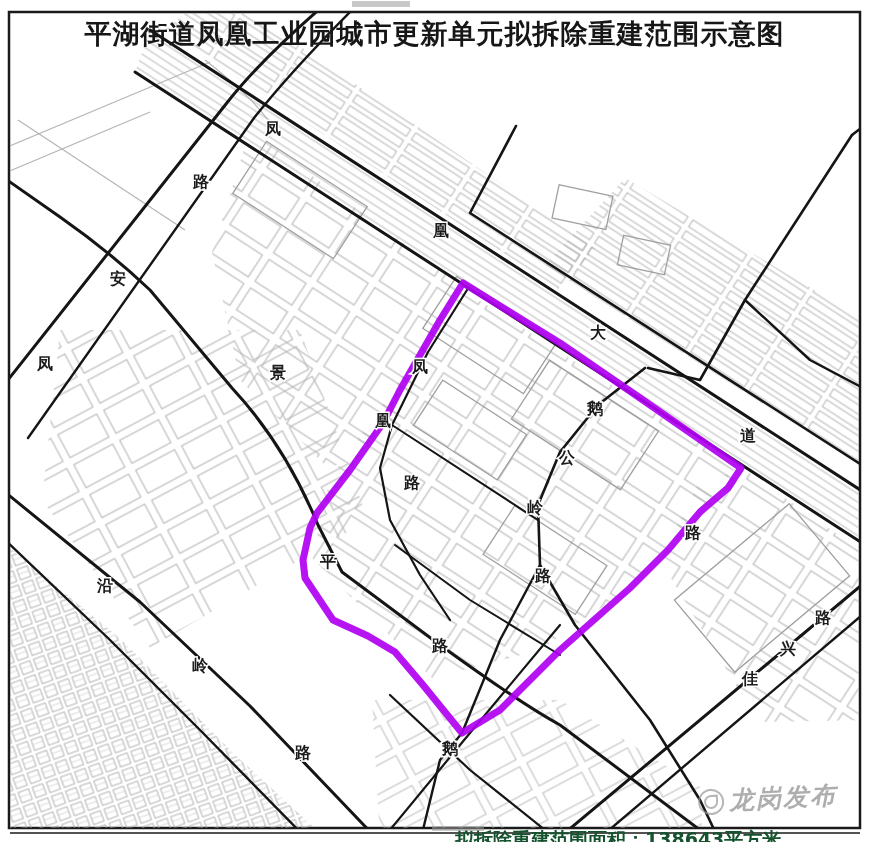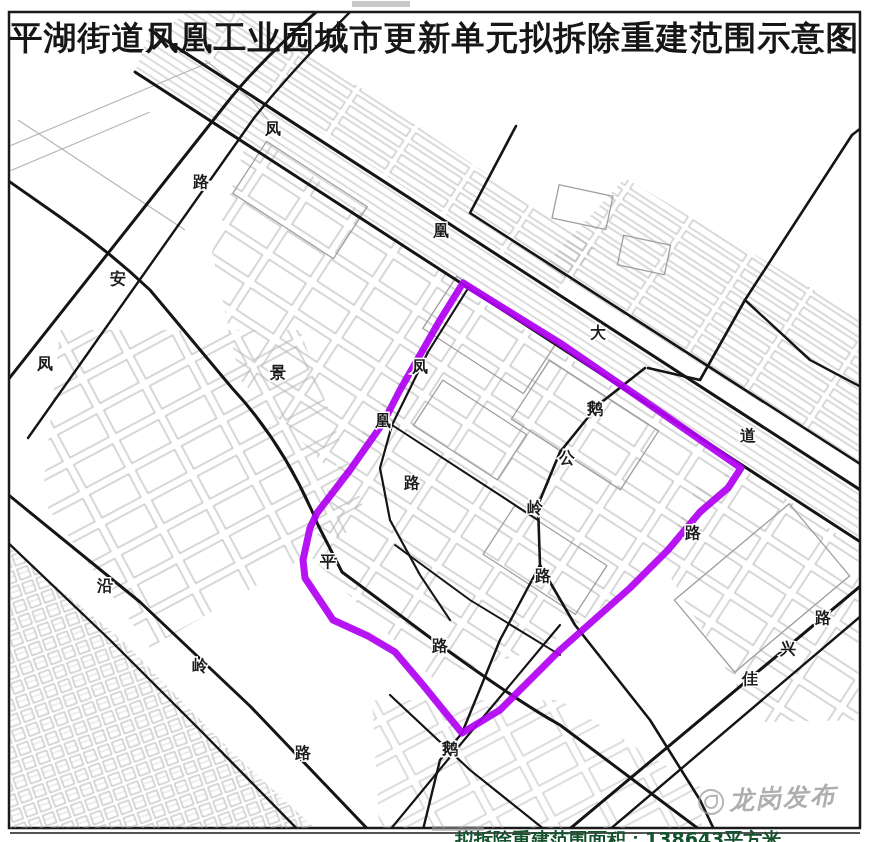--- a/index.html
+++ b/index.html
@@ -1,20 +1,20 @@
 <!DOCTYPE html>
 <html><head>
 <meta charset="utf-8">
 <style>
   html,body{margin:0;padding:0;background:#ffffff;}
   .stage{position:relative;width:882px;height:842px;background:#ffffff;overflow:hidden;
          font-family:"DejaVu Sans","Liberation Sans",sans-serif;}
   .map-svg{position:absolute;left:0;top:0;}
   .title{position:absolute;left:9px;top:16px;width:851px;text-align:center;
-         font-size:33px;font-weight:bold;color:#161616;letter-spacing:1px;white-space:nowrap;}
+         font-size:27px;font-weight:bold;color:#161616;letter-spacing:1px;white-space:nowrap;}
   .footer{position:absolute;left:455px;top:827px;font-size:19px;font-weight:bold;color:#14532d;white-space:nowrap;}
   .watermark{position:absolute;left:698px;top:782px;display:flex;align-items:center;gap:5px;
              color:#8f8f8f;opacity:.72;transform:rotate(-3deg);}
   .watermark .wm-text{font-size:25px;font-weight:bold;font-style:italic;letter-spacing:2px;}
   .wm-logo{width:22px;height:22px;border:2px solid #9a9a9a;border-radius:50%;position:relative;}
   .wm-logo:after{content:"";position:absolute;left:4px;top:4px;width:10px;height:10px;
                  border:2px solid #9a9a9a;border-radius:50% 0 50% 50%;}
   .smudge{position:absolute;background:#9a9a9a;opacity:.55;}
   .smudge.top{left:352px;top:1px;width:58px;height:6px;}
   .smudge.bottom{left:432px;top:826px;width:52px;height:5px;}

